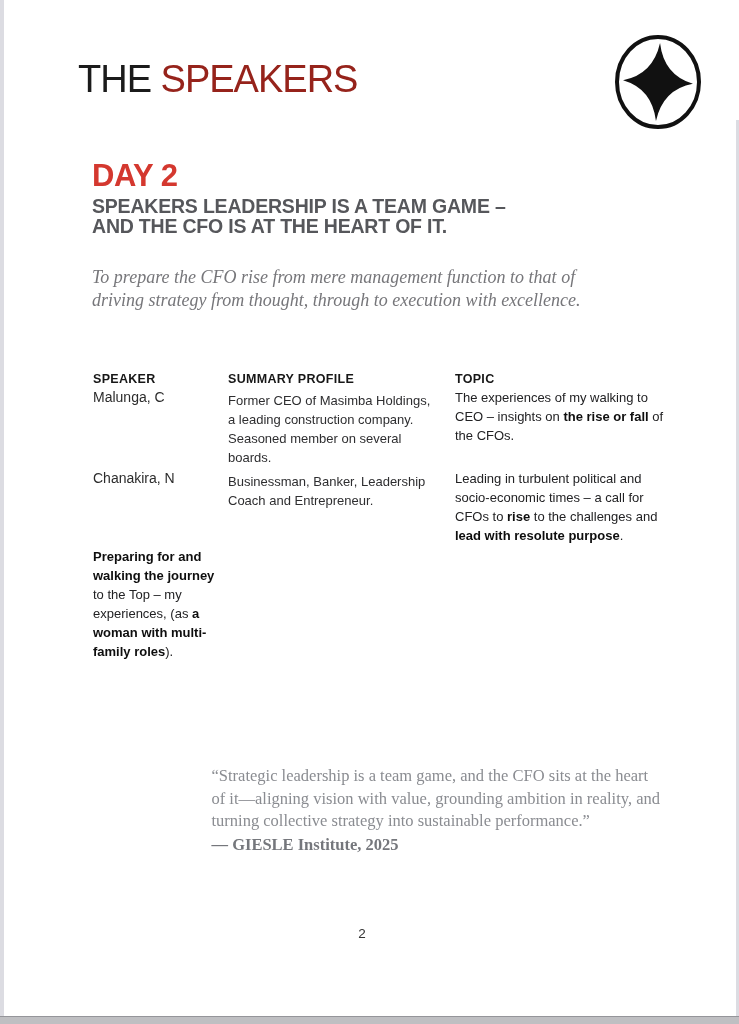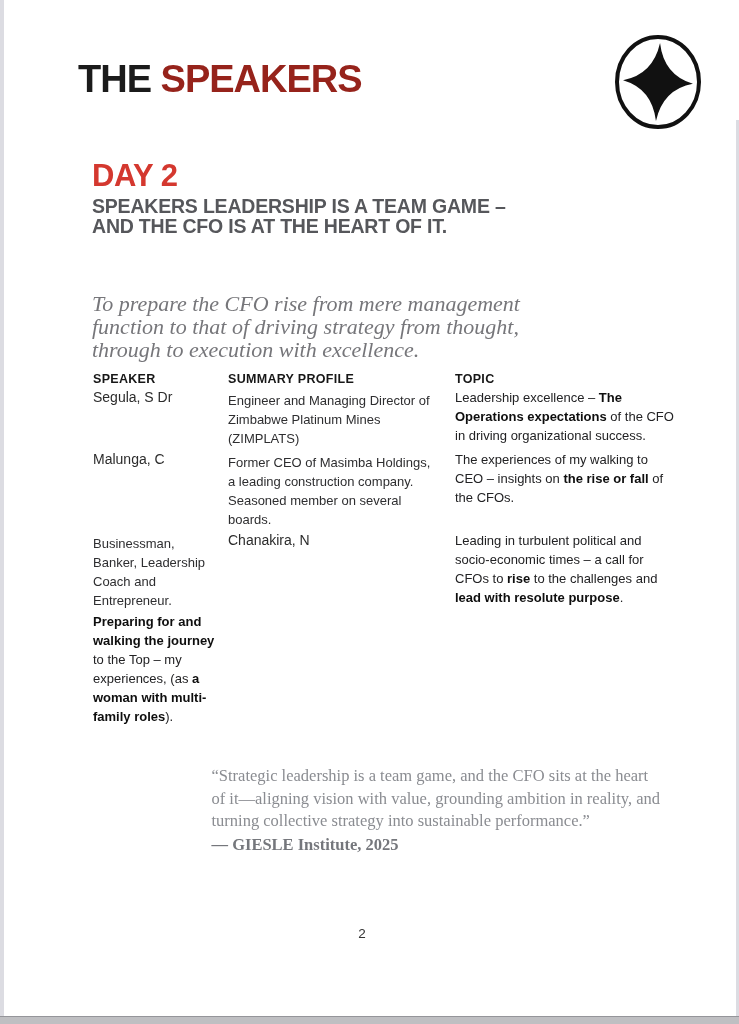--- a/index.html
+++ b/index.html
@@ -7,30 +7,30 @@
     position:relative;width:739px;height:1024px;margin:0 auto;
     background:#ffffff;overflow:hidden;
     font-family:"Liberation Sans", sans-serif;color:#232325;
   }
   
   .edge-left{position:absolute;left:0;top:0;width:4px;height:1024px;background:#dcdce2;}
   .edge-right{position:absolute;right:0;top:120px;width:3px;height:904px;background:#dcdce2;}
   .edge-bottom{position:absolute;left:0;bottom:0;width:739px;height:7px;background:#bfbfc2;border-top:1px solid #95959a;}
 
   
-  .title{position:absolute;left:78px;top:58px;font-size:38px;font-weight:700;letter-spacing:-1px;line-height:42px;white-space:nowrap;}
+  .title{position:absolute;left:78px;top:58px;font-size:38px;font-weight:400;letter-spacing:-1px;line-height:42px;white-space:nowrap;}
   .title .t-black{color:#1b1b1b;}
   .title .t-red{color:#96231b;}
   .logo{position:absolute;left:612px;top:33px;width:92px;height:98px;}
 
   
   .day-heading{position:absolute;left:92px;top:158px;font-size:31px;font-weight:700;color:#d4382f;letter-spacing:-0.5px;}
   .day-subtitle{position:absolute;left:92px;top:196px;font-size:19.5px;font-weight:700;color:#56575b;letter-spacing:-0.2px;line-height:20px;white-space:nowrap;}
   .intro{position:absolute;left:92px;top:266px;width:495px;
-    font-family:"Liberation Serif", serif;font-style:italic;font-size:22px;line-height:23px;color:#76767a;margin-top:26px;}
+    font-family:"Liberation Serif", serif;font-style:italic;font-size:18px;line-height:23px;color:#76767a;}
 
   
   .table{position:absolute;left:93px;top:372px;width:600px;}
   .trow{display:grid;grid-template-columns:135px 227px 220px;margin-bottom:2px;}
   .thead .cell{font-size:12.5px;font-weight:700;color:#171717;letter-spacing:0.3px;}
   .thead{}
   .cell{padding-right:18px;}
   .cell.speaker{font-size:14px;color:#2c2c2c;padding-top:1px;}
   .cell.profile{font-size:13px;line-height:19px;color:#2e2e30;padding-top:3px;}
   .cell.topic{font-size:13px;line-height:19px;color:#222224;padding-right:0;}
@@ -70,35 +70,30 @@
   </div>
   <div class="intro">To prepare the CFO rise from mere management function to that of driving strategy from thought, through to execution with excellence.</div>
 
   <div class="table">
     <div class="trow thead">
       <div class="cell">SPEAKER</div>
       <div class="cell">SUMMARY PROFILE</div>
       <div class="cell">TOPIC</div>
     </div>
 
-    <div class="trow">
-      <div class="cell speaker">Segula, S Dr</div>
-      <div class="cell profile">Engineer and Managing Director of Zimbabwe Platinum Mines (ZIMPLATS)</div>
-      <div class="cell topic"><span>Leadership excellence – </span><b>The Operations expectations</b><span> of the CFO in driving organizational success.</span></div>
-    </div>
 
     <div class="trow">
       <div class="cell speaker">Malunga, C</div>
       <div class="cell profile">Former CEO of Masimba Holdings, a leading construction company. Seasoned member on several boards.</div>
       <div class="cell topic"><span>The experiences of my walking to CEO – insights on </span><b>the rise or fall</b><span> of the CFOs.</span></div>
     </div>
 
     <div class="trow">
+      <div class="cell speaker">Chanakira, N</div>
       <div class="cell profile">Businessman, Banker, Leadership Coach and Entrepreneur.</div>
-      <div class="cell speaker">Chanakira, N</div>
       <div class="cell topic"><span>Leading in turbulent political and socio-economic times – a call for CFOs to </span><b>rise</b><span> to the challenges and </span><b>lead with resolute purpose</b><span>.</span></div>
     </div>
 
     <div class="trow">
       <div class="cell topic"><b>Preparing for and walking the journey</b><span> to the Top – my experiences, (as </span><b>a woman with multi- family roles</b><span>).</span></div>
     </div>
   </div>
 
   <div class="quote">
     <div class="qline">“Strategic leadership is a team game, and the CFO sits at the heart</div>

